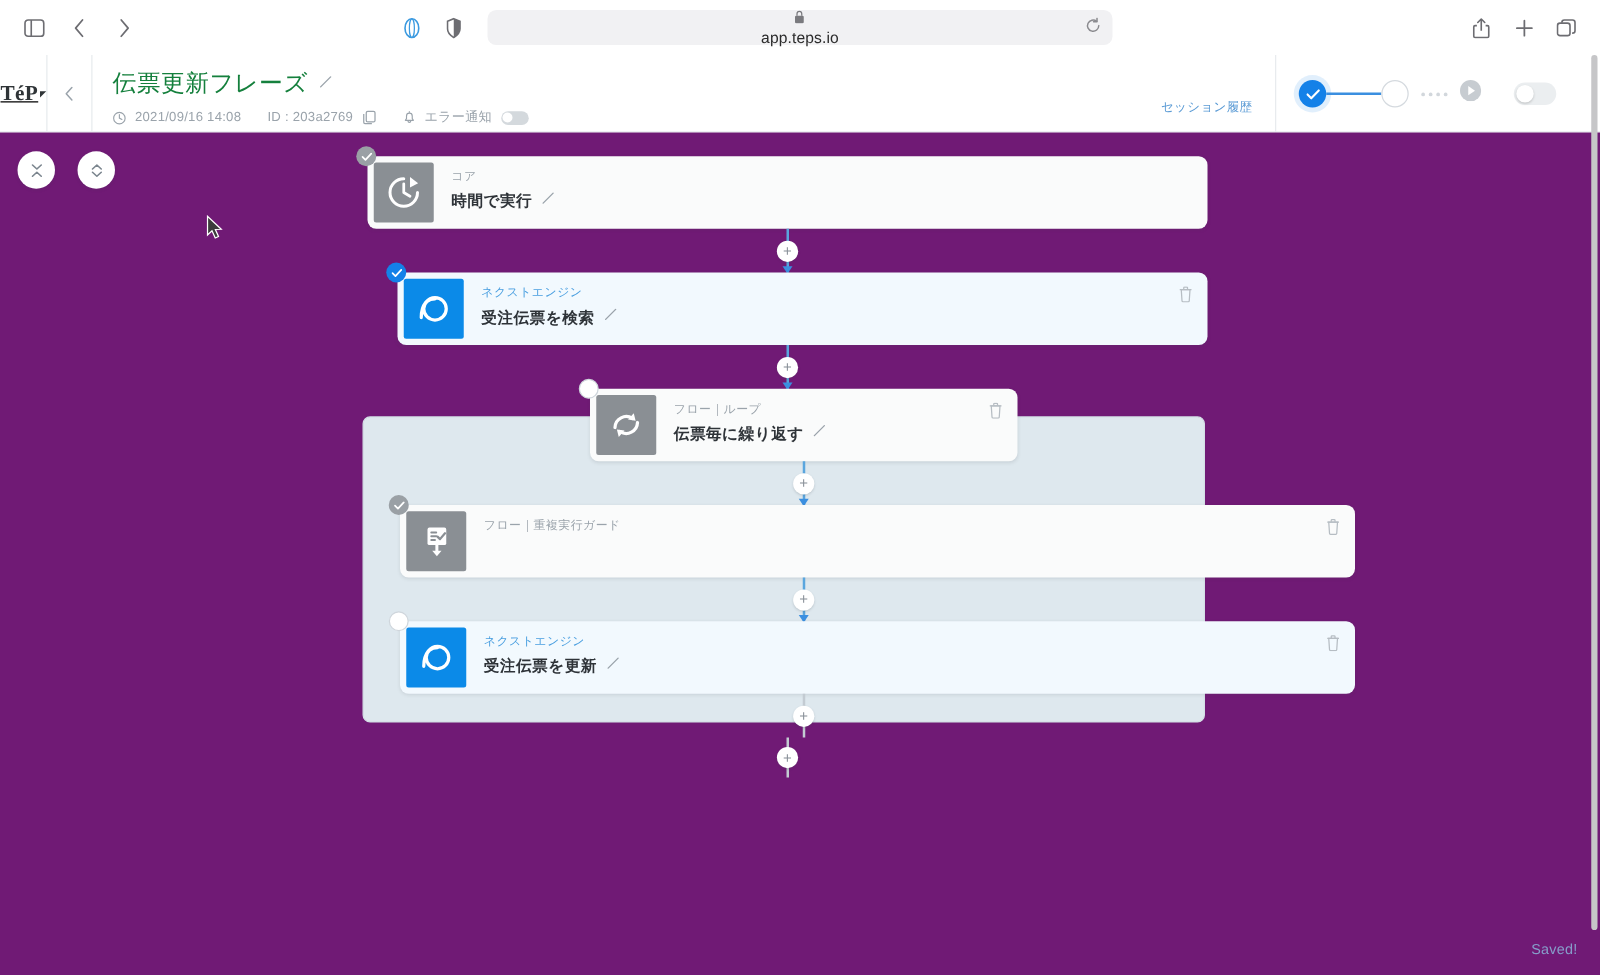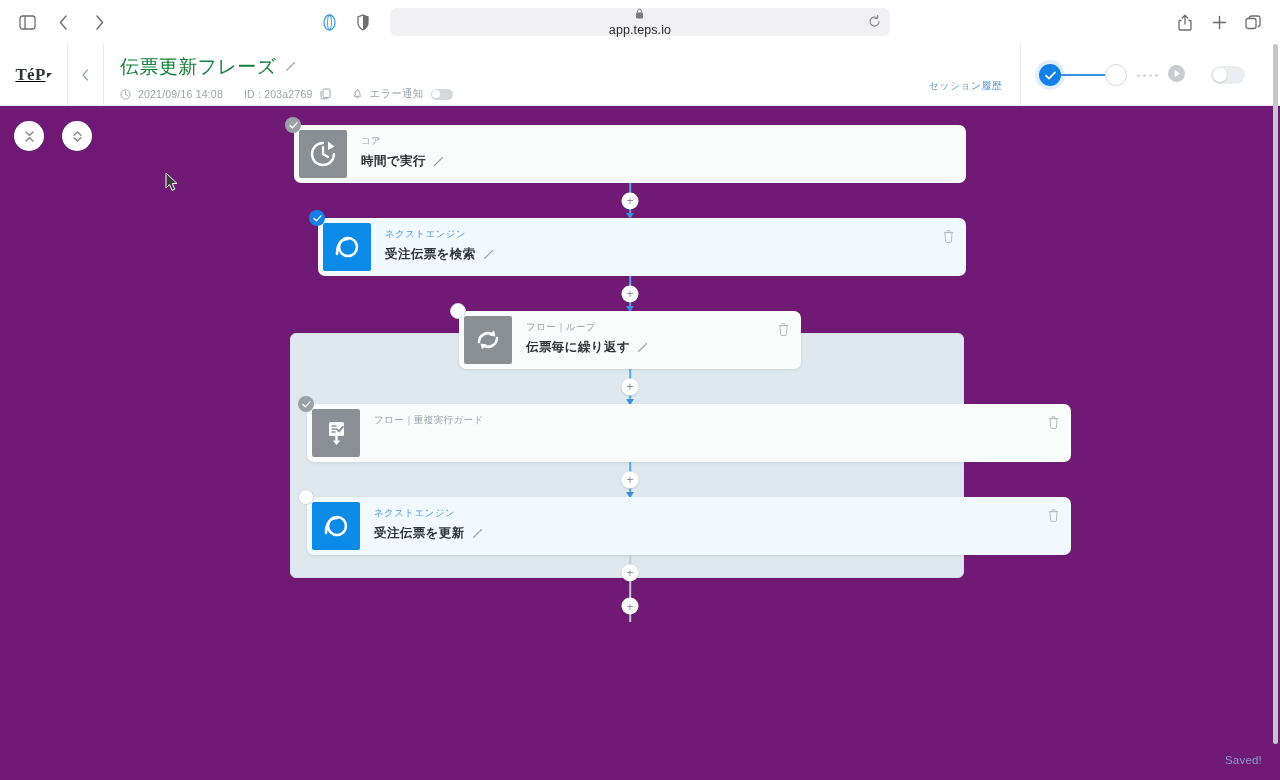--- a/index.html
+++ b/index.html
@@ -33,21 +33,21 @@
   .reload{ position:absolute; right:9px; top:6px; color:#8a8a8e;}
   .bb-right{ display:flex; align-items:center; gap:4px; margin-left:auto; margin-right:12px;}
 
   
   .app-header{
     position:absolute; top:44px; left:0; width:1280px; height:62px;
     background:#ffffff; border-bottom:1px solid #e8ebee;
     display:flex; align-items:stretch;
   }
   .logo-cell{
-    width:68px; display:flex; align-items:center; justify-content:center;
+    width:38px; display:flex; align-items:center; justify-content:center;
     border-right:1px solid #e8ebee;
     text-decoration:underline;
   }
   .logo{
     font-family:"Liberation Serif", serif; font-size:17px; font-weight:700;
     color:#2f3437; letter-spacing:.3px; position:relative;
   }
   .logo .mark{
     display:inline-block; width:0;height:0; margin-left:1px;
     border-left:5px solid #2f3437; border-bottom:5px solid transparent;
@@ -134,21 +134,21 @@
     background:#8a8f94; display:flex;align-items:center;justify-content:center;
     color:#fff; flex:none;
   }
   .node-icon.brand{ background:#0b8ae8; border-radius:2px; margin:5px 0 5px 5px; min-height:48px;}
   .node-icon.grey{ margin:5px 0 5px 5px; min-height:48px; border-radius:2px;}
   .node-body{ padding:10px 0 0 14px; flex:1;}
   .node-cat{ font-size:9.5px; color:#9aa3ab; letter-spacing:.4px; }
   .node-cat.brand{ color:#4a9fe0; }
   .node-name{
     font-size:12.5px; font-weight:700; color:#2e3338;
-    margin-top:5px; display:flex; align-items:flex-end; gap:7px; letter-spacing:.4px;
+    margin-top:5px; display:flex; align-items:flex-start; gap:7px; letter-spacing:.4px;
   }
   .trash{ position:absolute; right:12px; top:11px; color:#b6bdc3; }
   .badge{
     position:absolute; left:-9px; top:-8px; width:16px;height:16px;
     border-radius:50%; display:flex;align-items:center;justify-content:center;
     color:#fff; z-index:4;
   }
   .badge.done-grey{ background:#9aa0a5; }
   .badge.done-blue{ background:#1481e8; }
   .badge.pending{ background:#ffffff; border:1.6px solid #cfd6dc; }
@@ -166,21 +166,21 @@
     box-shadow:0 1px 2px rgba(60,70,80,.2);
     display:flex;align-items:center;justify-content:center; color:#8a9199;
     font-size:12px; line-height:1; z-index:3;
   }
   .conn .arrow{
     position:absolute; left:50%; bottom:-1px; transform:translateX(-50%);
     width:0;height:0;border-left:4.5px solid transparent;
     border-right:4.5px solid transparent;border-top:6px solid #3b8fe0;
   }
 
-  .loop-wrap{ position:relative; }
+  .loop-wrap{ position:relative;padding-left:13px; }
   .loop-box{
     position:absolute; left:0px; top:22px; width:674px; height:245px;
     background:#dee8ee; border-radius:6px; border:1px solid #d4dfe6;
   }
   .loop-inner{ position:relative; z-index:2; }
   .loop-head{ margin-left:169px; width:342px; position:relative; }
   .loop-children{ margin-left:17px; width:764px; padding-top:0; }
 
   .saved{
     position:absolute; right:18px; bottom:14px;

